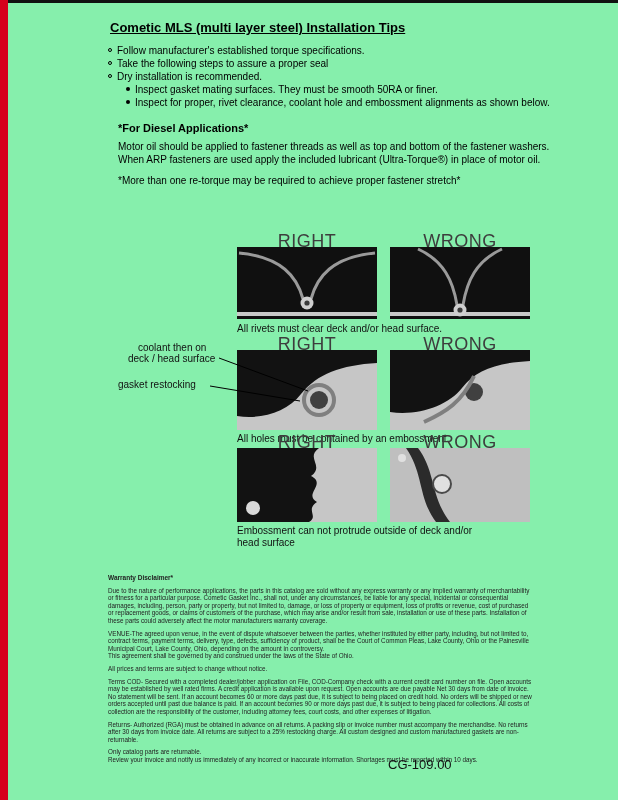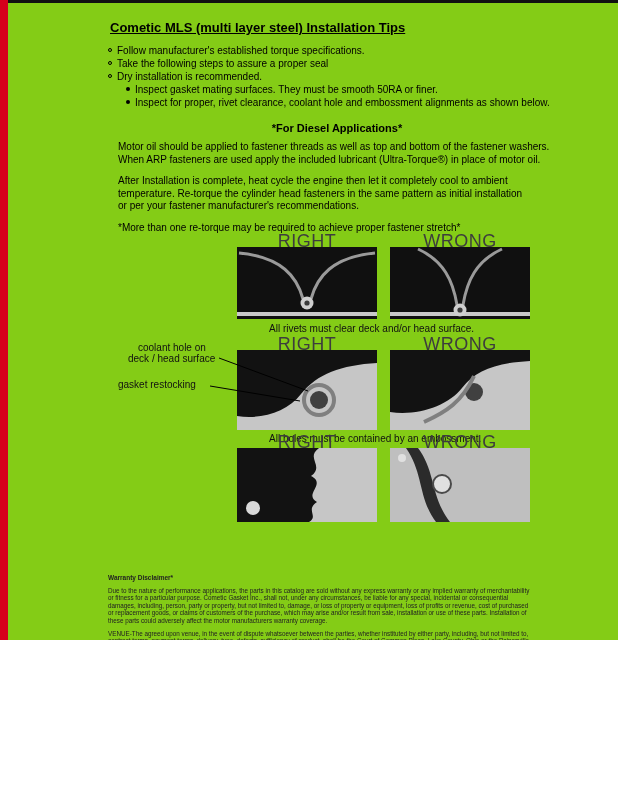--- a/index.html
+++ b/index.html
@@ -2,22 +2,22 @@
 <html><head>
 <meta charset="utf-8">
 <style>
   * { margin: 0; padding: 0; box-sizing: border-box; }
   html, body { background: #ffffff; }
   body { font-family: "Liberation Sans", sans-serif; color: #000; }
 
   .page {
     position: relative;
     width: 618px;
-    height: 640px;
-    background: #84cc16;
+    height: 800px;
+    background: #86efac;
     overflow: hidden;
   }
   .top-line {
     position: absolute; left: 0; top: 0;
     width: 618px; height: 3px; background: #111;
   }
   .red-strip {
     position: absolute; left: 0; top: 0;
     width: 8px; height: 800px; background: #d6001c;
   }
@@ -35,30 +35,30 @@
   .sub-bullet-row { padding-left: 18px; }
   .marker-hollow {
     width: 4px; height: 4px; border: 1px solid #000; border-radius: 50%;
     display: inline-block; margin-right: 5px; flex: 0 0 auto; position: relative; top: -2px;
   }
   .marker-filled {
     width: 4px; height: 4px; background: #000; border-radius: 50%;
     display: inline-block; margin-right: 5px; flex: 0 0 auto; position: relative; top: -2px;
   }
   .diesel { margin-top: 13px; margin-left: 10px; }
-  .diesel-heading { font-size: 11px; font-weight: bold; margin-bottom: 7px; text-align: center; }
+  .diesel-heading { font-size: 11px; font-weight: bold; margin-bottom: 7px; }
   .para { font-size: 10px; line-height: 12.5px; margin-bottom: 9px; white-space: pre-line; }
 
   .fig-label {
     position: absolute; width: 140px; text-align: center;
     font-size: 18px; color: #3d3d3d; letter-spacing: 0.5px;
   }
   .fig-panel { position: absolute; width: 140px; }
   .fig-panel svg { display: block; }
-  .fig-caption { position: absolute; font-size: 10px; line-height: 12px; color: #111; margin-left: 32px; }
+  .fig-caption { position: absolute; font-size: 10px; line-height: 12px; color: #111; }
 
   .callout { position: absolute; font-size: 10px; color: #111; white-space: nowrap; }
   .leader-overlay { position: absolute; left: 0; top: 0; pointer-events: none; }
 
   .legal {
     position: absolute; left: 108px; top: 574px; width: 426px;
     font-size: 6.3px; line-height: 7.6px; color: #222;
   }
   .legal-heading { font-weight: bold; margin-bottom: 5px; font-size: 6.5px; }
   .legal p { margin-bottom: 5px; white-space: pre-line; }
@@ -96,23 +96,20 @@
     </div>
     <div class="sub-bullet-row">
       <span class="marker-filled"></span>
       <span>Inspect for proper, rivet clearance, coolant hole and embossment alignments as shown below.</span>
     </div>
 
     <div class="diesel">
       <div class="diesel-heading">*For Diesel Applications*</div>
       <div class="para">Motor oil should be applied to fastener threads as well as top and bottom of the fastener washers.
 When ARP fasteners are used apply the included lubricant (Ultra-Torque®) in place of motor oil.</div>
-      <div class="para">After Installation is complete, heat cycle the engine then let it completely cool to ambient
-temperature. Re-torque the cylinder head fasteners in the same pattern as initial installation
-or per your fastener manufacturer's recommendations.</div>
       <div class="para">*More than one re-torque may be required to achieve proper fastener stretch*</div>
     </div>
   </div>
 
   <div class="fig-label" style="left:237px; top:231px;">RIGHT</div>
   <div class="fig-label" style="left:390px; top:231px;">WRONG</div>
 
   <div class="fig-panel" style="left:237px; top:247px;">
     <svg width="140" height="72" viewBox="0 0 140 72">
       <rect width="140" height="72" fill="#101010"></rect>
@@ -131,21 +128,21 @@
       <rect y="65" width="140" height="4" fill="#c9c9c9"></rect>
       <circle cx="70" cy="63" r="6.5" fill="#cfcfcf"></circle>
       <circle cx="70" cy="63" r="2.6" fill="#3a3a3a"></circle>
     </svg>
   </div>
   <div class="fig-caption" style="left:237px; top:323px; width:290px;">All rivets must clear deck and/or head surface.</div>
 
   <div class="fig-label" style="left:237px; top:334px;">RIGHT</div>
   <div class="fig-label" style="left:390px; top:334px;">WRONG</div>
 
-  <div class="callout" style="left:138px; top:342px;">coolant hole on</div>
+  <div class="callout" style="left:138px; top:342px;">coolant then on</div>
   <div class="callout" style="left:128px; top:353px;">deck / head surface</div>
   <div class="callout" style="left:118px; top:379px;">gasket restocking</div>
 
   <div class="fig-panel" style="left:237px; top:350px;">
     <svg width="140" height="80" viewBox="0 0 140 80">
       <rect width="140" height="80" fill="#c6c6c6"></rect>
       <path d="M0,0 H140 V13 C104,15 80,24 64,44 C50,62 24,70 0,66 Z" fill="#121212"></path>
       <circle cx="82" cy="50" r="15" fill="none" stroke="#7f7f7f" stroke-width="4"></circle>
       <circle cx="82" cy="50" r="9" fill="#404040"></circle>
     </svg>
@@ -171,20 +168,21 @@
     </svg>
   </div>
   <div class="fig-panel" style="left:390px; top:448px;">
     <svg width="140" height="74" viewBox="0 0 140 74">
       <rect width="140" height="74" fill="#bfbfbf"></rect>
       <path d="M0,0 H28 C46,24 40,48 60,74 H46 C28,50 34,26 16,0 Z" fill="#2b2b2b"></path>
       <circle cx="52" cy="36" r="9" fill="#e0e0e0" stroke="#4a4a4a" stroke-width="2"></circle>
       <circle cx="12" cy="10" r="4" fill="#e0e0e0"></circle>
     </svg>
   </div>
+  <div class="fig-caption" style="left:237px; top:525px; width:250px;">Embossment can not protrude outside of deck and/or head surface</div>
 
   <svg class="leader-overlay" width="618" height="800" viewBox="0 0 618 800">
     <line x1="219" y1="358" x2="308" y2="391" stroke="#000" stroke-width="1"></line>
     <line x1="210" y1="386" x2="300" y2="401" stroke="#000" stroke-width="1"></line>
   </svg>
 
   <div class="legal">
     <div class="legal-heading">Warranty Disclaimer*</div>
     <p>Due to the nature of performance applications, the parts in this catalog are sold without any express warranty or any implied warranty of merchantability or fitness for a particular purpose.  Cometic Gasket Inc., shall not, under any circumstances, be liable for any special, incidental or consequential damages, including, person, party or property, but not limited to, damage, or loss of property or equipment, loss of profits or revenue, cost of purchased or replacement goods, or claims of customers of the purchase, which may arise and/or result from sale, installation or use of these parts.  Installation of these parts could adversely affect the motor manufacturers warranty coverage.</p>
     <p>VENUE-The agreed upon venue, in the event of dispute whatsoever between the parties, whether instituted by either party, including, but not limited to, contract terms, payment terms, delivery, type, defects, sufficiency of product, shall be the Court of Common Pleas, Lake County, Ohio or the Painesville Municipal Court, Lake County, Ohio, depending on the amount in controversy.

